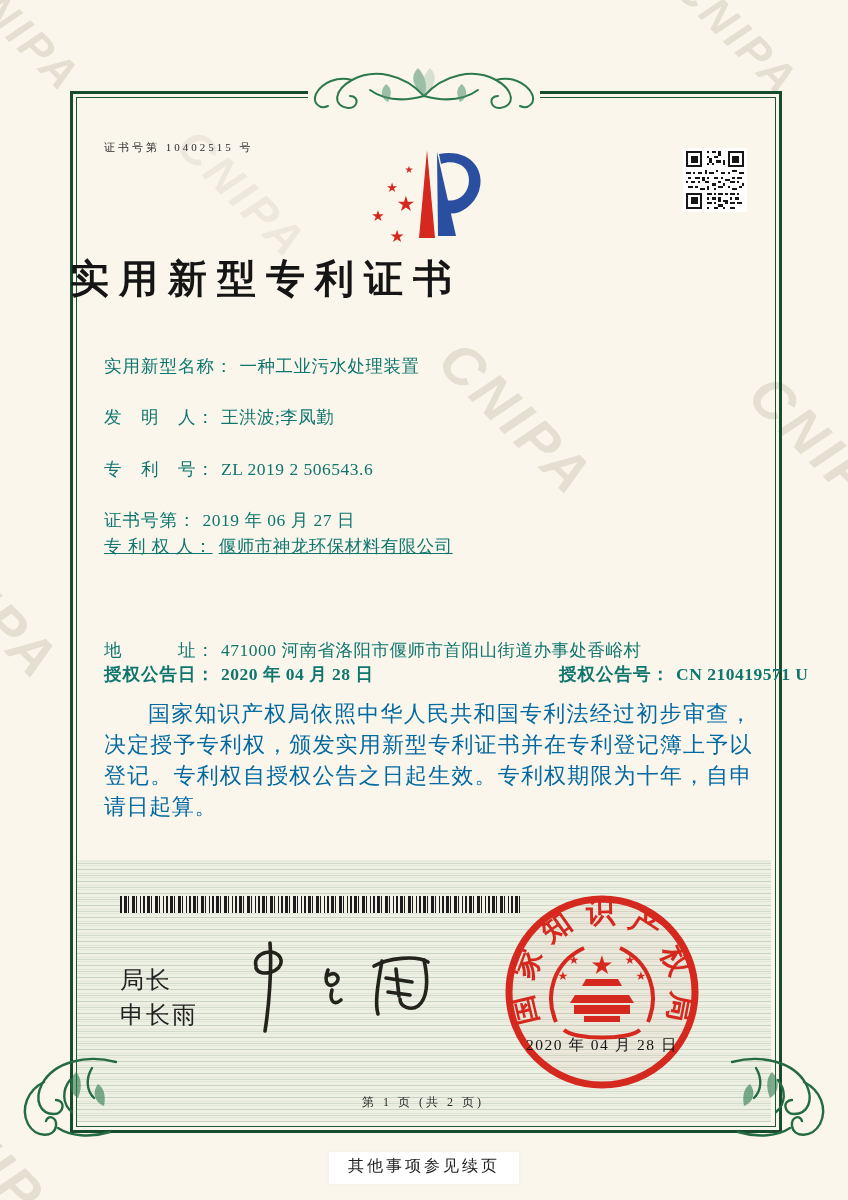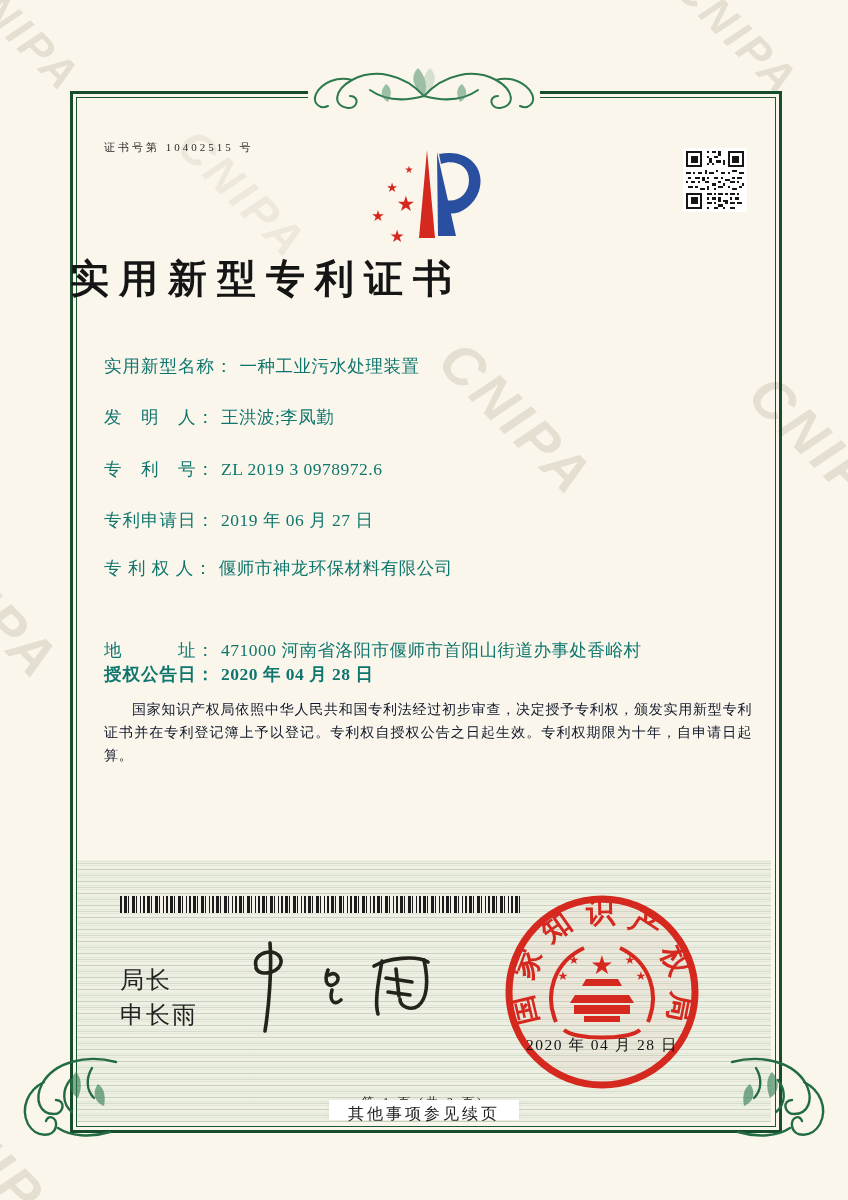--- a/index.html
+++ b/index.html
@@ -43,21 +43,21 @@
   .doc-title{
     left:70px;top:252px;width:808px;text-align:left;
     font-size:39px;font-weight:700;letter-spacing:10px;color:#151515;z-index:3;
   }
   .field-row{position:absolute;left:104px;font-size:17.5px;color:#0f766e;z-index:3;white-space:nowrap;}
   .field-row .lbl{letter-spacing:1px;}
   .field-row .val{margin-left:6px;letter-spacing:0.5px;}
   .grant-col2{position:absolute;left:455px;top:0;}
   .paras{
     left:104px;top:698px;width:648px;z-index:3;
-    font-size:14px;line-height:23px;color:#0f172a;letter-spacing:0.6px;text-align:justify;
+    font-size:22px;line-height:31px;color:#0369a1;letter-spacing:0.6px;text-align:justify;
   }
   .paras p{margin:0;text-indent:2em;}
   .barcode{
     left:120px;top:896px;width:400px;height:17px;z-index:3;
     background:repeating-linear-gradient(90deg,
       #1c1c1c 0 2px,#f3f1e8 2px 4px,
       #1c1c1c 4px 7px,#f3f1e8 7px 8px,
       #1c1c1c 8px 9px,#f3f1e8 9px 12px,
       #1c1c1c 12px 15px,#f3f1e8 15px 16px,
       #1c1c1c 16px 17px,#f3f1e8 17px 20px,
@@ -68,21 +68,21 @@
     font-family:"Liberation Sans","DejaVu Sans",sans-serif;
     font-size:24px;color:#222;line-height:35px;letter-spacing:2px;
   }
   .sig-svg{left:228px;top:938px;z-index:3;}
   .seal-svg{left:492px;top:882px;z-index:4;}
   .page-num{
     left:70px;top:1094px;width:706px;text-align:center;
     font-size:12px;letter-spacing:3px;color:#2a2a2a;z-index:3;
   }
   .cont-note{
-    left:329px;top:1100px;width:190px;height:20px;line-height:28px;text-align:center;
+    left:329px;top:1152px;width:190px;height:32px;line-height:28px;text-align:center;
     background:#ffffff;font-size:16px;letter-spacing:3px;color:#1f1f1f;z-index:3;
     box-shadow:0 0 4px rgba(0,0,0,0.04);
   }
   .logo-svg{left:356px;top:136px;z-index:3;}
   .qr-svg{left:683px;top:148px;z-index:3;background:#fff;padding:3px;}
   .ornament-top{left:300px;top:56px;z-index:3;}
   .corner-orn{z-index:3;}
   .corner-orn.right{transform:scaleX(-1);}
 </style>
 </head>
@@ -184,33 +184,36 @@
 
 <div class="abs doc-title content">实用新型专利证书</div>
 
 <div class="field-row" style="top:354px;">
   <span class="lbl">实用新型名称：</span><span class="val">一种工业污水处理装置</span>
 </div>
 <div class="field-row" style="top:405px;">
   <span class="lbl">发　明　人：</span><span class="val">王洪波;李凤勤</span>
 </div>
 <div class="field-row" style="top:457px;">
-  <span class="lbl">专　利　号：</span><span class="val">ZL 2019 3 0978972.6</span>
+  <span class="lbl">专　利　号：</span><span class="val">ZL 2019 2 506543.6</span>
 </div>
 <div class="field-row" style="top:508px;">
-  <span class="lbl">专利申请日：</span><span class="val">2019 年 06 月 27 日</span>
-</div>
-<div class="field-row" style="top:556px;">
+  <span class="lbl">证书号第：</span><span class="val">2019 年 06 月 27 日</span>
+</div>
+<div class="field-row" style="top:534px;text-decoration:underline;">
   <span class="lbl">专 利 权 人：</span><span class="val">偃师市神龙环保材料有限公司</span>
 </div>
 <div class="field-row" style="top:638px;">
   <span class="lbl">地　　　址：</span><span class="val">471000 河南省洛阳市偃师市首阳山街道办事处香峪村</span>
 </div>
 <div class="field-row" style="top:662px;width:648px;font-weight:bold;">
   <span class="lbl">授权公告日：</span><span class="val">2020 年 04 月 28 日</span>
+  <span class="grant-col2">
+    <span class="lbl">授权公告号：</span><span class="val">CN 210419571 U</span>
+  </span>
 </div>
 
 <div class="abs paras content">
   <p>国家知识产权局依照中华人民共和国专利法经过初步审查，决定授予专利权，颁发实用新型专利证书并在专利登记簿上予以登记。专利权自授权公告之日起生效。专利权期限为十年，自申请日起算。</p>
 </div>
 
 <div class="abs barcode"></div>
 
 <div class="abs signer">
   <div>局长</div>

